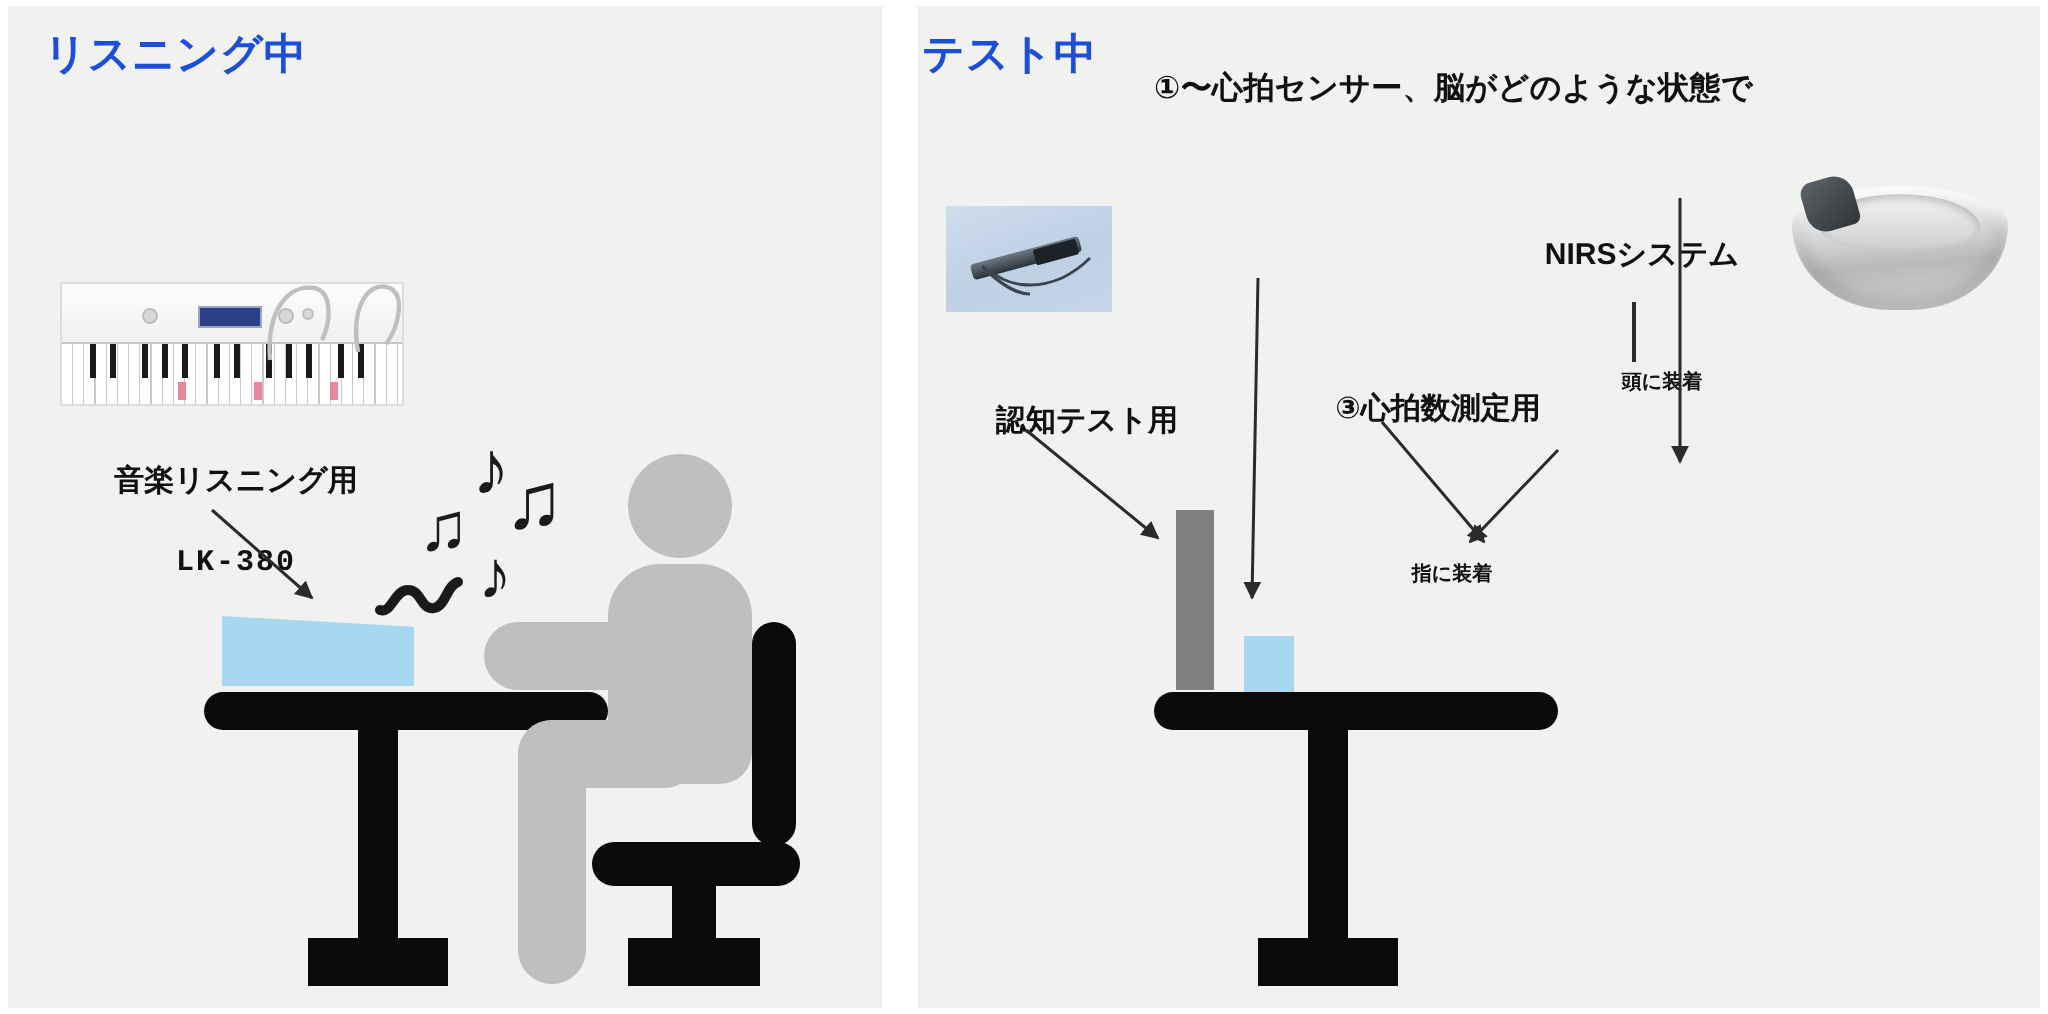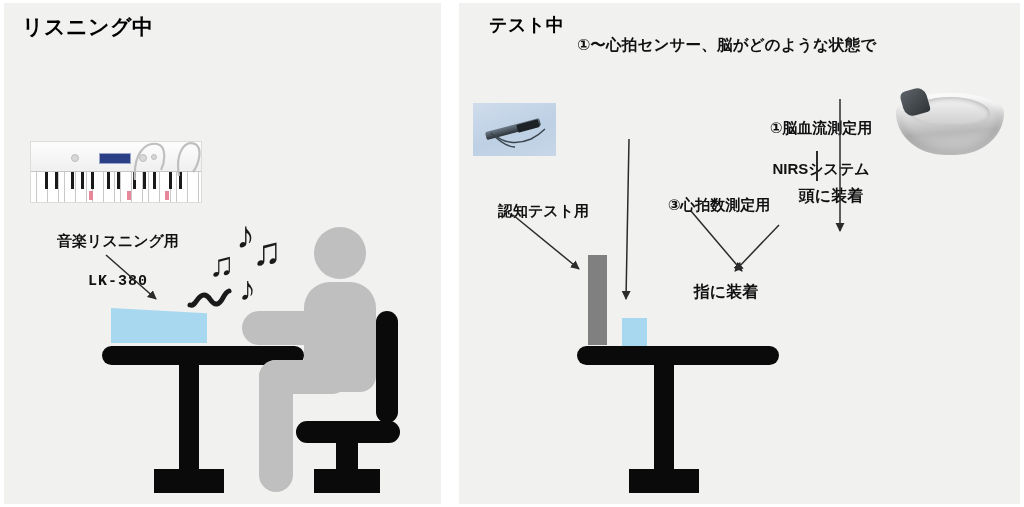--- a/index.html
+++ b/index.html
@@ -27,26 +27,26 @@
     height: 501px;
     background: #f1f1f0;
     overflow: hidden;
   }
   #panel-left  { left: 4px;   width: 437px; }
   #panel-right { left: 459px; width: 561px; }
 
   .panel-title {
     position: absolute;
     font-weight: bold;
-    color: #000000;
+    color: #1d4ed8;
     letter-spacing: 0.5px;
     white-space: nowrap;
   }
   #title-left  { left: 18px; top: 10px;  font-size: 21px; }
-  #title-right { left: 30px; top: 10px;  font-size: 18px; }
+  #title-right { left: 2px; top: 10px;  font-size: 21px; }
 
   .desc {
     position: absolute;
     left: 118px;
     top: 9px;
     font-size: 15.5px;
     font-weight: bold;
     color: #111111;
     line-height: 1.42;
     white-space: pre-line;
@@ -56,21 +56,21 @@
   .label {
     position: absolute;
     font-size: 15px;
     font-weight: bold;
     color: #111111;
     line-height: 1.35;
     white-space: pre-line;
     text-align: center;
   }
   .label.small {
-    font-size: 16px;
+    font-size: 10px;
     font-weight: bold;
   }
 
   
   .blk { position: absolute; background: #0a0a0a; }
   .gry { position: absolute; background: #bfbfbf; }
   .blu { position: absolute; background: #a8d8f0; }
 
   .rnd { border-radius: 999px; }
 
@@ -269,21 +269,20 @@
       <div class="et-bar" style="left:12px; top:22px; width:56px; height:8px;"></div>
       <div class="et-tip" style="left:44px; top:19px; width:22px; height:8px;"></div>
       <svg class="arrow-svg" style="left:0; top:0; width:83px; height:53px;">
         <path d="M22,32 C30,40 44,42 58,36 C66,32 70,28 72,26" stroke="#3a444c" stroke-width="1.4" fill="none"></path>
         <path d="M18,30 C26,38 34,44 42,44" stroke="#3a444c" stroke-width="1.6" fill="none"></path>
       </svg>
     </div>
 
 
     <div class="label" style="left:282px; top:95px; width:160px;">
-      <div>①脳血流測定用</div>
       <div>NIRSシステム</div>
     </div>
 
     <div class="nirs" style="left:437px; top:90px;">
       <div class="nirs-inner"></div>
       <div class="nirs-clip"></div>
     </div>
 
     <div class="label" style="left:0; top:178px; width:130px; text-align:right;">
       <div>認知テスト用</div>

